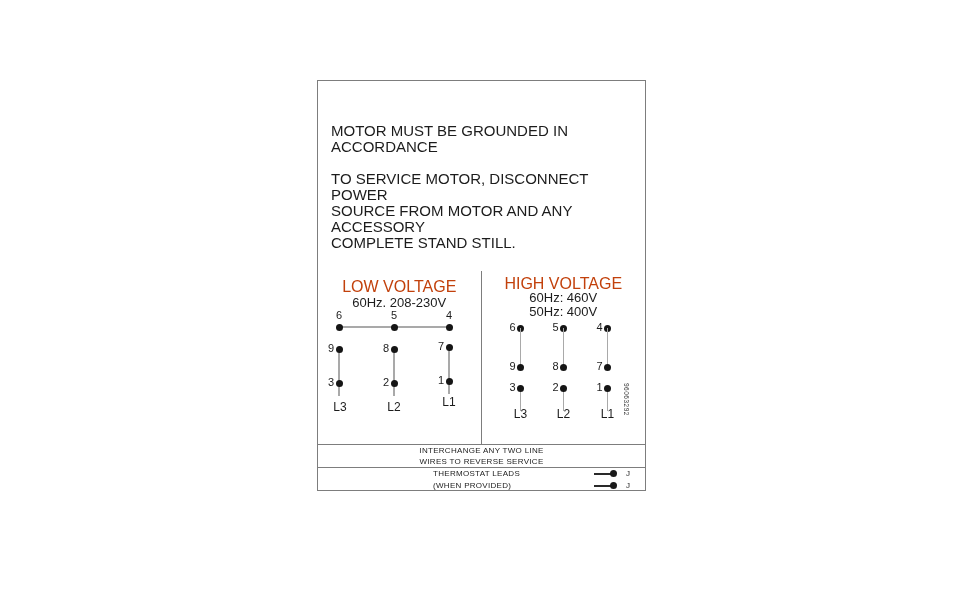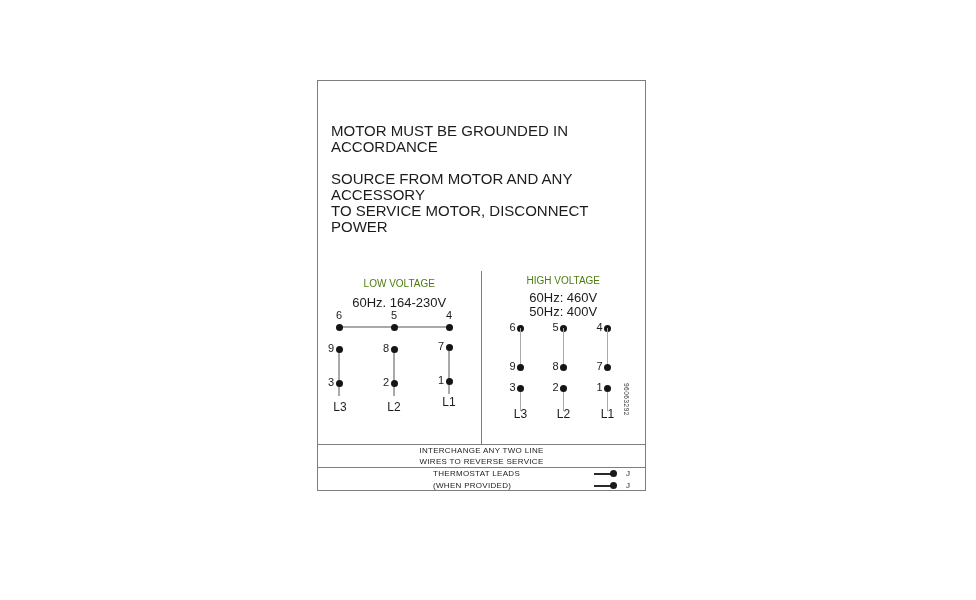--- a/index.html
+++ b/index.html
@@ -23,21 +23,21 @@
   .bodytext { position:absolute; left:0; top:25px; width:100%; height:165px;
     padding:17px 6px 0 13px; }
   .bodytext .pline { font-size:15px; line-height:16px; color:#1c1c1c; }
   .pgap { height:16px; }
 
   
   .voltrow { position:absolute; left:0; top:190px; width:100%; height:173px; display:flex; }
   .vcell { position:relative; height:100%; }
   .vcell.low  { width:164px; border-right:1px solid #7d7d7d; }
   .vcell.high { width:164px; }
-  .vtitle { position:absolute; width:100%; text-align:center; font-size:10px; color:#4d7c0f; }
+  .vtitle { position:absolute; width:100%; text-align:center; font-size:16px; color:#c2410c; }
   .vsub   { position:absolute; width:100%; text-align:center; font-size:13px; color:#1c1c1c; }
 
   .dot   { position:absolute; width:7px; height:7px; border-radius:50%; background:#151515; }
   .hline { position:absolute; height:2px; background:#a9a9a9; }
   .vline { position:absolute; width:1.5px; background:#a9a9a9; }
   .tnum  { position:absolute; font-size:11px; color:#1c1c1c; }
   .tnum.above { width:20px; text-align:center; }
   .tnum.left  { width:16px; text-align:right; }
   .lnum  { position:absolute; width:26px; text-align:center; font-size:12px; color:#1c1c1c; }
 
@@ -68,29 +68,30 @@
 </style>
 </head>
 <body>
 
 <div class="label">
 
 
   <div class="bodytext">
     <div class="pline">MOTOR MUST BE GROUNDED IN ACCORDANCE</div>
     <div class="pgap"></div>
+    <div class="pline">TO SERVICE MOTOR, DISCONNECT POWER</div>
     <div class="pline">SOURCE FROM MOTOR AND ANY ACCESSORY</div>
-    <div class="pline">TO SERVICE MOTOR, DISCONNECT POWER</div>
+    <div class="pline">COMPLETE STAND STILL.</div>
   </div>
 
   <div class="voltrow">
 
     <div class="vcell low">
       <div class="vtitle" style="top:7px">LOW VOLTAGE</div>
-      <div class="vsub" style="top:24px">60Hz. 164-230V</div>
+      <div class="vsub" style="top:24px">60Hz. 208-230V</div>
 
       <span class="tnum above" style="left:11px;top:38px">6</span>
       <span class="tnum above" style="left:66px;top:38px">5</span>
       <span class="tnum above" style="left:121px;top:38px">4</span>
 
       <div class="hline" style="left:21px;top:55px;width:110px"></div>
       <div class="dot" style="left:17.5px;top:52.5px"></div>
       <div class="dot" style="left:72.5px;top:52.5px"></div>
       <div class="dot" style="left:127.5px;top:52.5px"></div>
 

